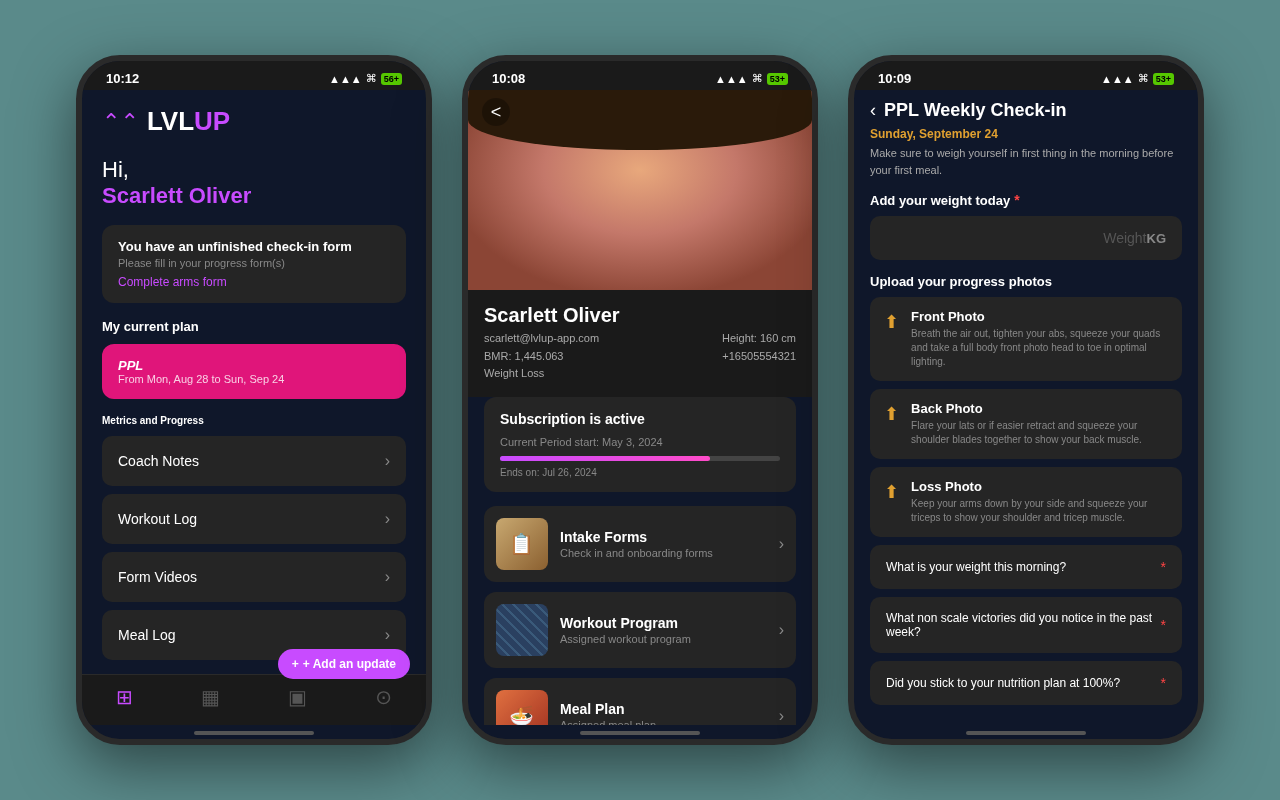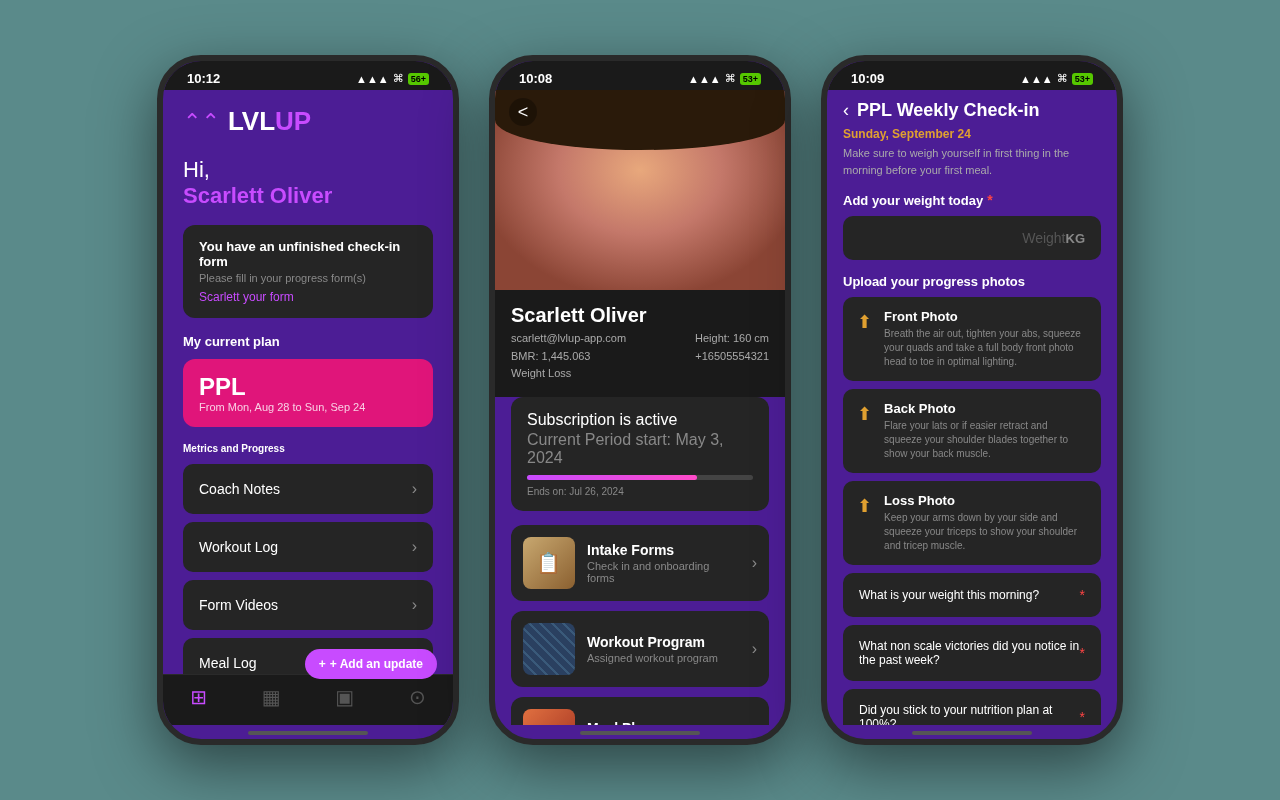--- a/index.html
+++ b/index.html
@@ -10,23 +10,23 @@
       display: flex;
       align-items: center;
       justify-content: center;
       gap: 30px;
       font-family: -apple-system, BlinkMacSystemFont, 'Segoe UI', sans-serif;
       overflow: hidden;
     }
 
     
     .phone {
-      width: 302px;
+      width: 356px;
       height: 690px;
-      background: #4c1d95;
+      background: #0f172a;
       border-radius: 44px;
       border: 6px solid #2a2a2a;
       overflow: hidden;
       position: relative;
       box-shadow: 0 20px 60px rgba(0,0,0,0.5);
       display: flex;
       flex-direction: column;
     }
 
     
@@ -128,22 +128,23 @@
     }
 
     .plan-card {
       background: #e0157a;
       border-radius: 12px;
       padding: 14px 16px;
       margin-bottom: 16px;
     }
     .plan-name {
       color: #fff;
-      font-size: 24px;
+      font-size: 13px;
       font-weight: 700;
+      font-style: italic;
     }
     .plan-dates {
       color: rgba(255,255,255,0.8);
       font-size: 11px;
     }
 
     .metrics-label {
       color: #fff;
       font-size: 10px;
       font-weight: 600;
@@ -283,27 +284,27 @@
     }
     .subscription-card {
       background: #252525;
       border-radius: 12px;
       padding: 14px 16px;
       margin: 0 16px 10px;
       flex-shrink: 0;
     }
     .sub-active {
       color: #fff;
-      font-size: 16px;
-      font-weight: 400;
-      margin-bottom: 2px;
+      font-size: 14px;
+      font-weight: 700;
+      margin-bottom: 9px;
     }
     .sub-period {
       color: #888;
-      font-size: 16px;
+      font-size: 11px;
       margin-bottom: 8px;
     }
     .sub-progress {
       height: 5px;
       background: #444;
       border-radius: 3px;
       margin-bottom: 6px;
     }
     .sub-progress-fill {
       height: 100%;
@@ -521,21 +522,21 @@
           <span class="logo-lvl" style="font-size:26px;font-weight:800;">LVL</span><span class="logo-up" style="font-size:26px;font-weight:800;">UP</span>
         </div>
       </div>
 
       <div class="greeting-hi">Hi,</div>
       <div class="greeting-name">Scarlett Oliver</div>
 
       <div class="alert-card">
         <div class="alert-title">You have an unfinished check-in form</div>
         <div class="alert-sub">Please fill in your progress form(s)</div>
-        <div class="alert-link">Scarlett your form</div>
+        <div class="alert-link">Complete arms form</div>
       </div>
 
       <div class="section-label">My current plan</div>
 
       <div class="plan-card">
         <div class="plan-name">PPL</div>
         <div class="plan-dates">From Mon, Aug 28 to Sun, Sep 24</div>
       </div>
 
       <div class="metrics-label">Metrics and Progress</div>

